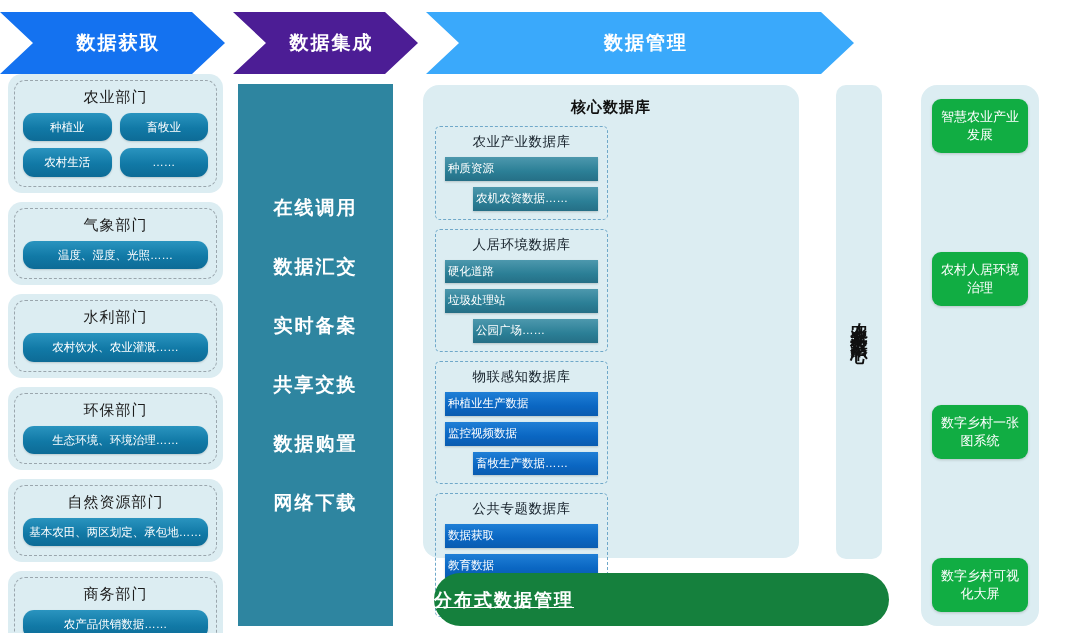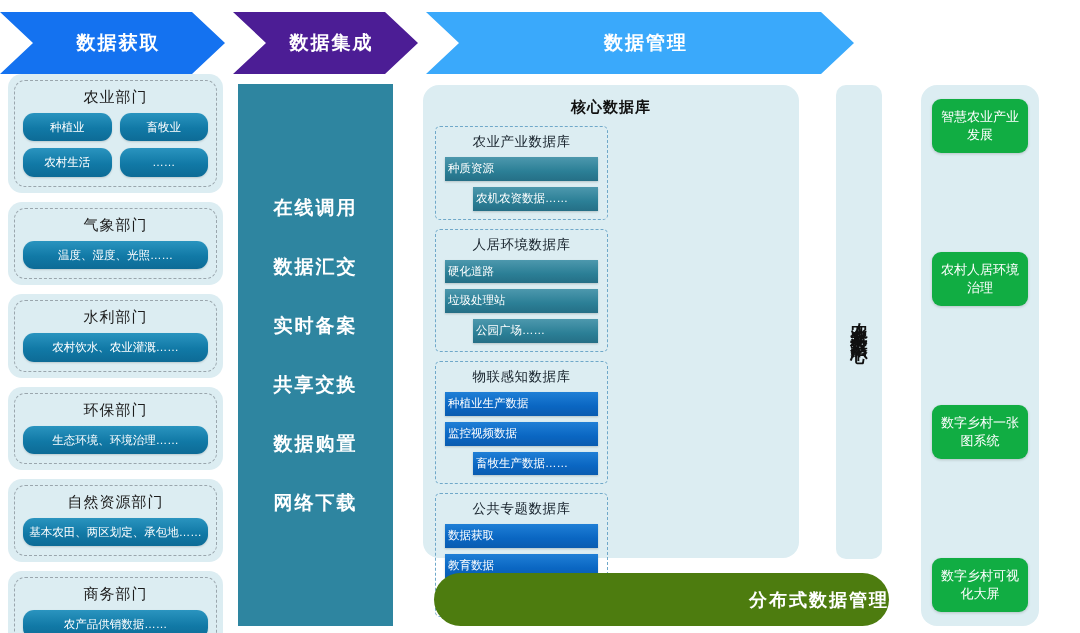--- a/index.html
+++ b/index.html
@@ -89,23 +89,23 @@
     border-radius:0;color:#fff;font-size:11.5px;text-align:left;
     padding:5px 3px;margin-bottom:6px;line-height:1.2;
     box-shadow:0 1px 2px rgba(0,0,0,.18);
   }
   .dbitem:last-child{margin-bottom:0;margin-left:28px;}
   .teal-item{background:linear-gradient(180deg,#4d98ad 0%,#2b7f96 60%,#256f86 100%);}
   .blue-item{background:linear-gradient(180deg,#1f7fd6 0%,#0a66c2 60%,#0a5cb0 100%);}
 
   .dist-bar{
     position:absolute;left:434px;top:573px;width:455px;height:53px;
-    background:#4d7c0f;border-radius:27px;
-    display:flex;align-items:center;justify-content:flex-end;
-    color:#ffffff;font-weight:bold;font-size:18px;letter-spacing:2px;
+    background:#15803d;border-radius:27px;
+    display:flex;align-items:center;justify-content:flex-start;
+    color:#ffffff;font-weight:bold;font-size:18px;letter-spacing:2px;text-decoration:underline;
   }
 
   
   .center-bar{
     position:absolute;left:836px;top:85px;width:46px;height:474px;
     background:#dcedf2;border-radius:10px;
     display:flex;align-items:center;justify-content:center;
   }
   .center-bar .vtext{
     writing-mode:vertical-rl;text-orientation:upright;

